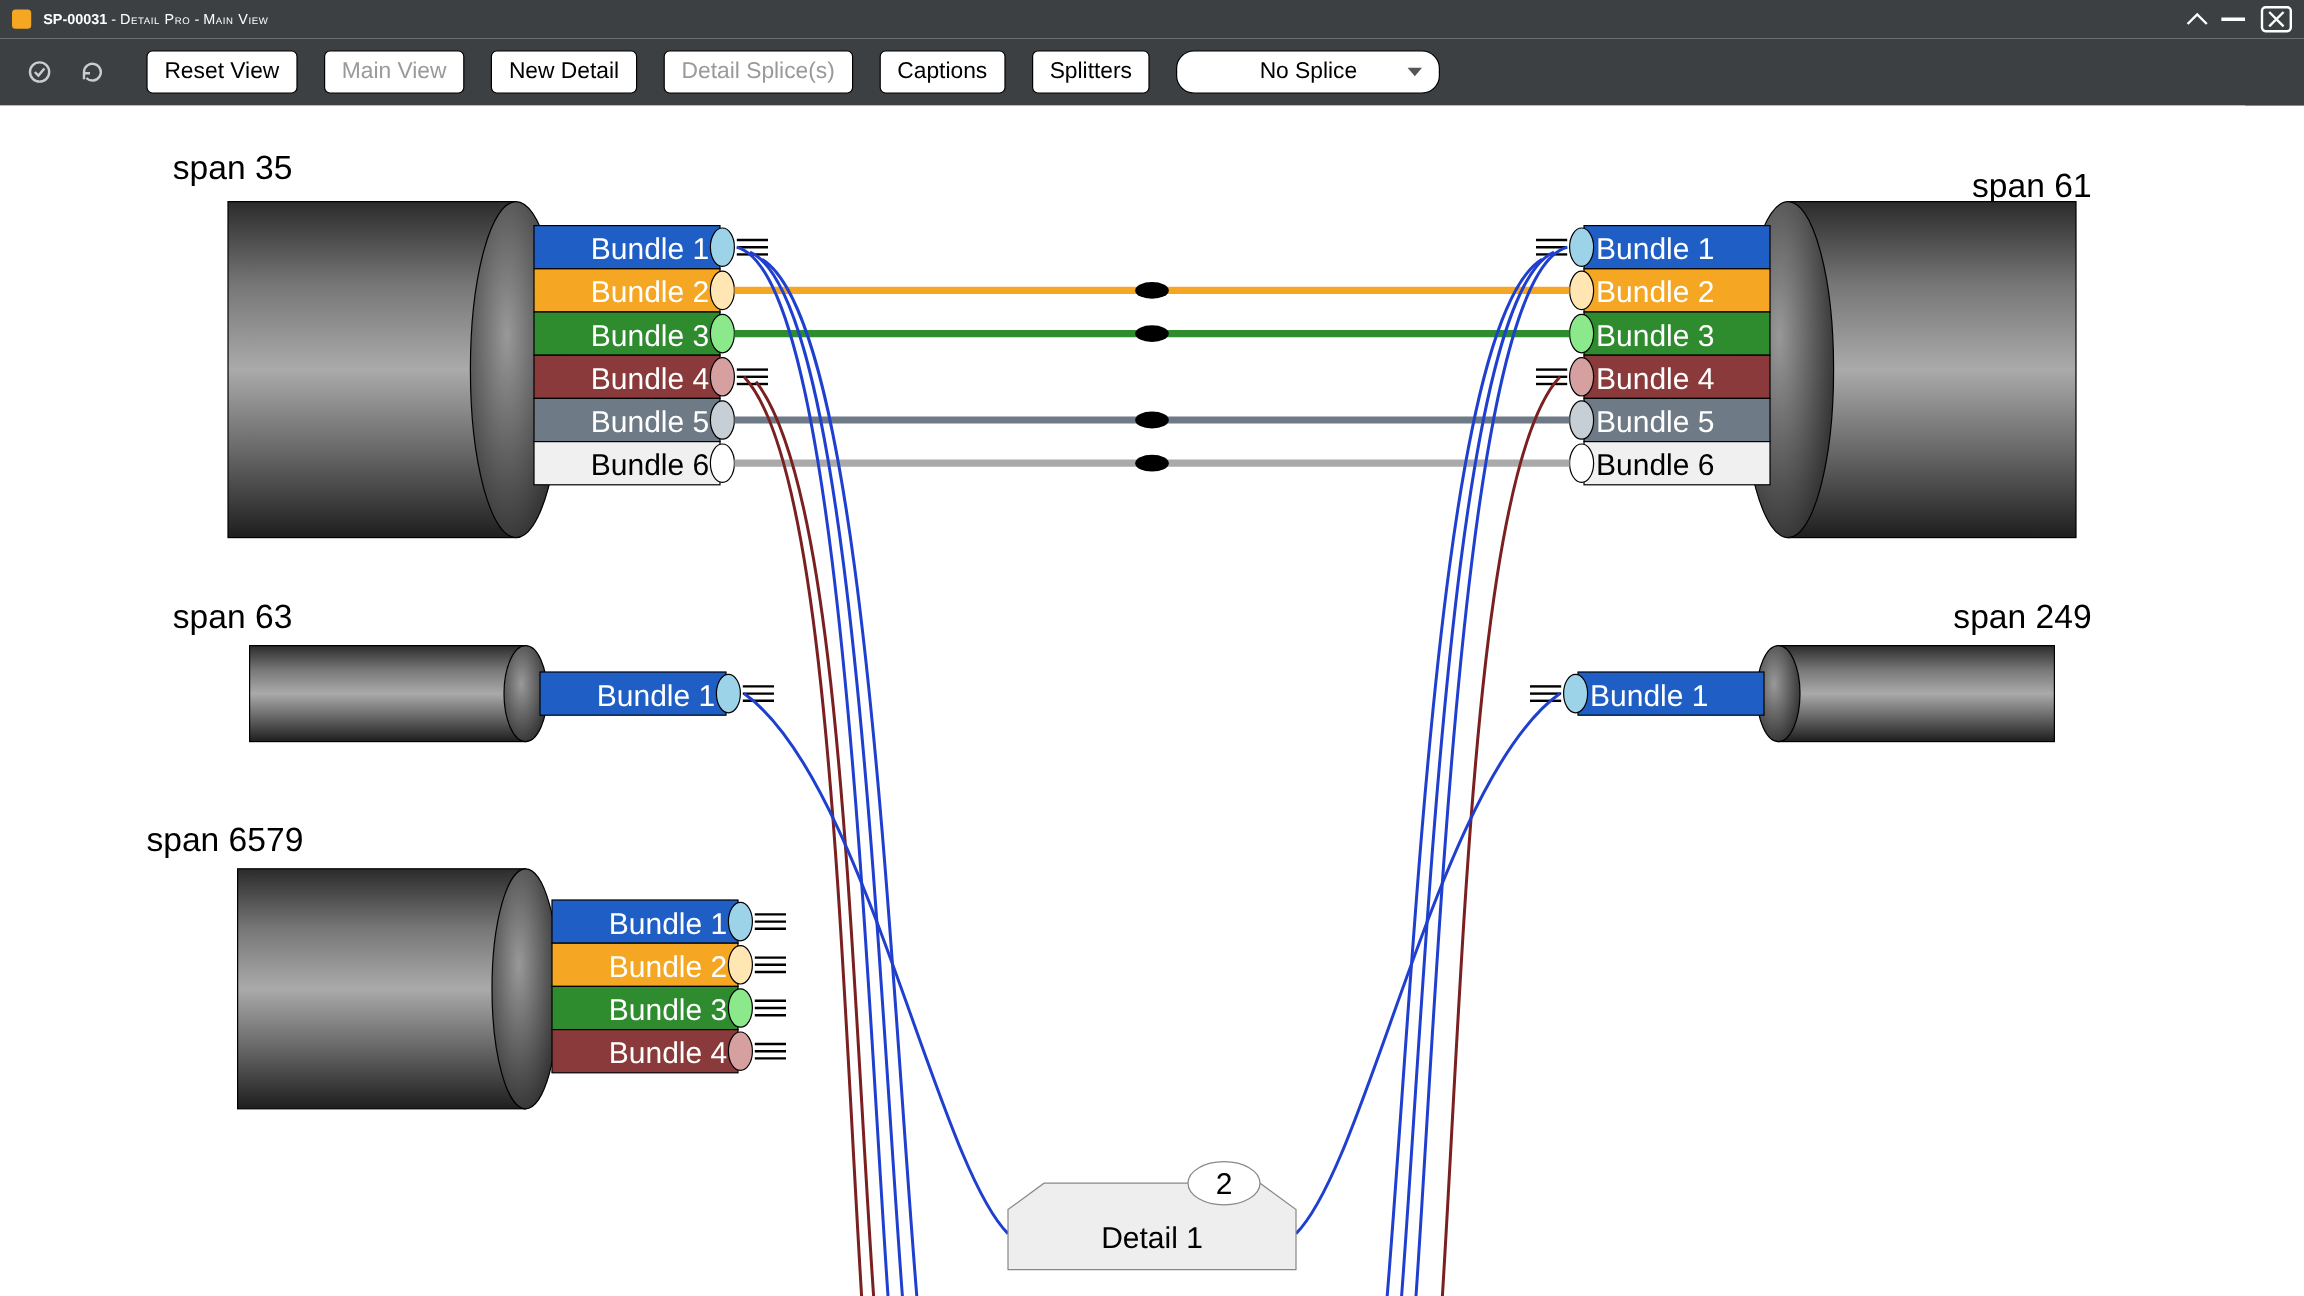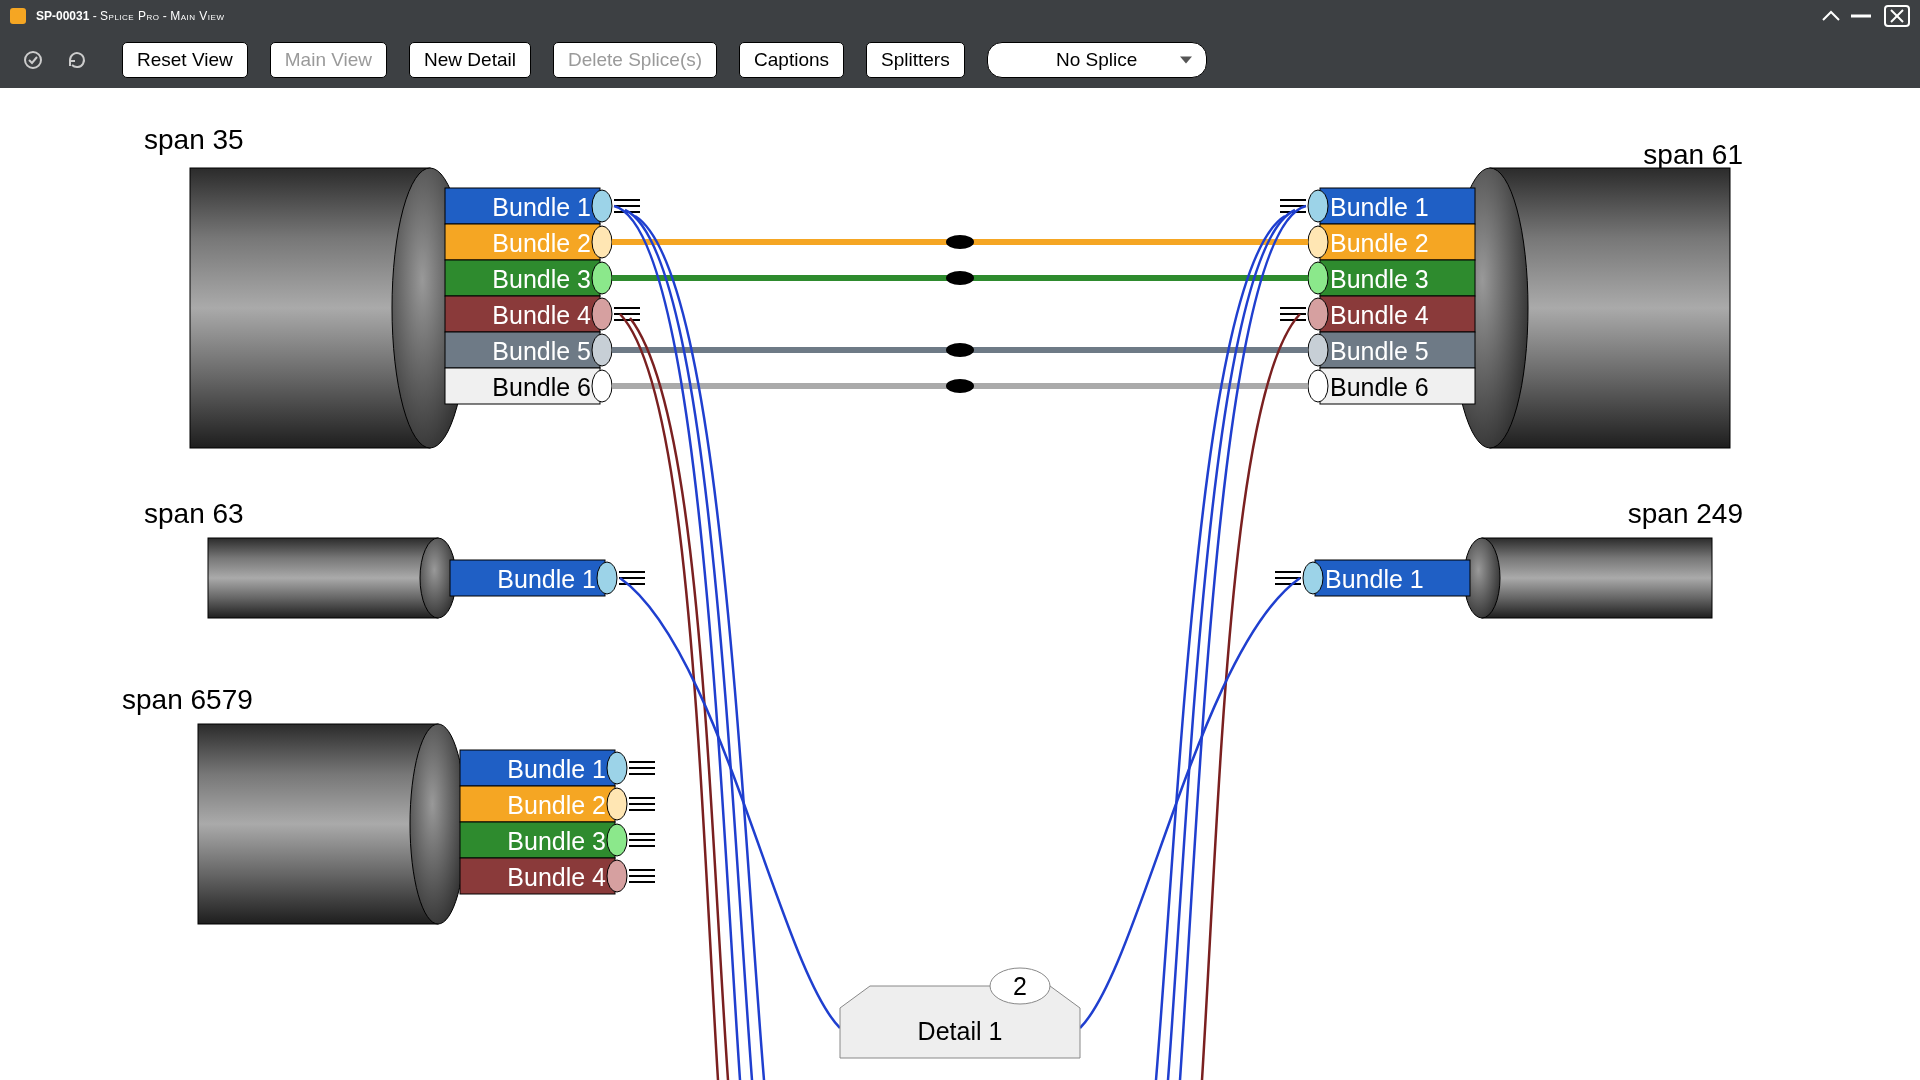--- a/index.html
+++ b/index.html
@@ -24,21 +24,21 @@
   .bundle-label.dark { fill:#000; }
   .detail-label { font-size:25px; }
 </style>
 </head>
 <body>
 
 <div class="titlebar">
   <span class="logo"></span>
   <span class="title-id">SP-00031</span>
   <span>&nbsp;-&nbsp;</span>
-  <span class="title-rest">Splice Pro</span>
+  <span class="title-rest">Detail Pro</span>
   <span>&nbsp;-&nbsp;</span>
   <span class="title-rest">Main View</span>
   <span class="spacer"></span>
   <span class="winbtn">
       <svg width="20" height="12">
         <polyline points="2,10 10,2 18,10" stroke="#fff" fill="none" stroke-width="2"></polyline>
       </svg>
     </span>
   <span class="winbtn">
       <svg width="20" height="4">
@@ -62,21 +62,21 @@
     </span>
   <span class="iconbtn" style="margin-right:12px;">
       <svg width="20" height="20">
         <path d="M3 10a7 7 0 1 1 2 5"></path>
         <polyline points="3,16 3,11 8,11"></polyline>
       </svg>
     </span>
   <button class="btn">Reset View</button>
   <button class="btn disabled">Main View</button>
   <button class="btn">New Detail</button>
-  <button class="btn disabled">Delete Splice(s)</button>
+  <button class="btn disabled">Detail Splice(s)</button>
   <button class="btn">Captions</button>
   <button class="btn">Splitters</button>
   <div class="dropdown"><span>No Splice</span></div>
 </div>
 
 <div class="canvas">
 
   <div class="span-label" style="left:144px; top:36px;">span 35</div>
   <div class="span-label" style="right:128px; top:51px;">span 61</div>
   <div class="span-label" style="left:144px; top:410px;">span 63</div>

